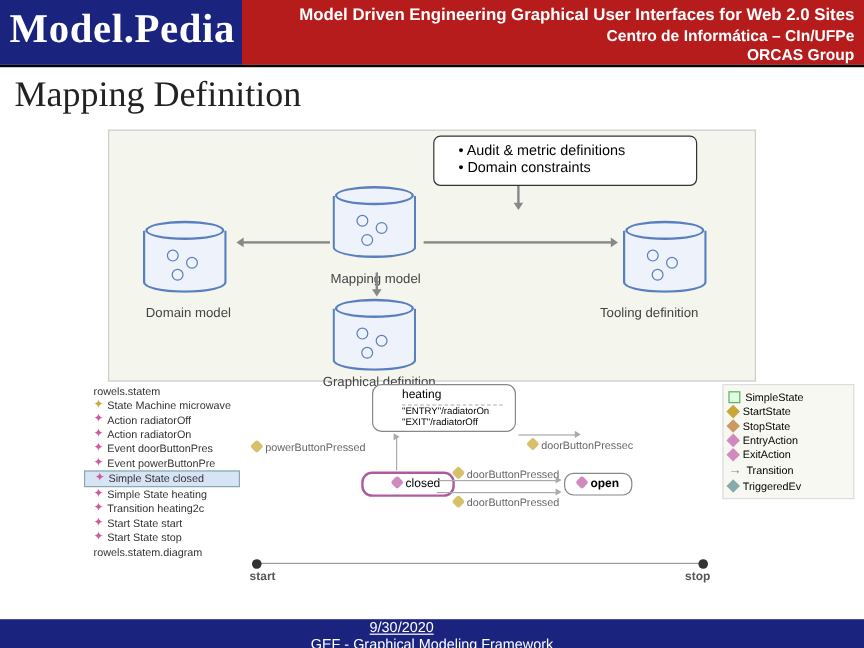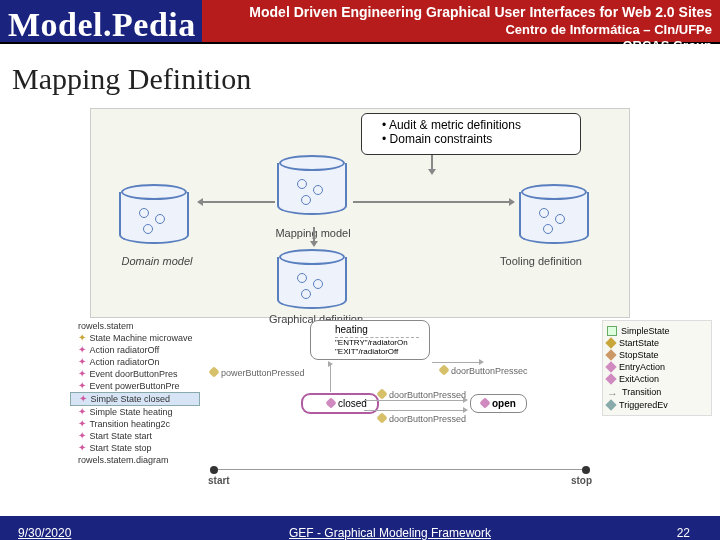--- a/index.html
+++ b/index.html
@@ -1,18 +1,18 @@
 <!DOCTYPE html>
 <html><head>
 <meta charset="utf-8">
 <style>
   * { margin: 0; padding: 0; box-sizing: border-box; }
   body { width: 720px; height: 540px; font-family: Arial, sans-serif; background: #fff; position: relative; overflow: hidden; }
 
-  .header { height: 44px; background: linear-gradient(to right, #1a237e 0%, #1a237e 28%, #b71c1c 28%, #b71c1c 100%); position: relative; border-bottom: 2px solid #000; }
+  .header { height: 56px; background: linear-gradient(to right, #1a237e 0%, #1a237e 28%, #b71c1c 28%, #b71c1c 100%); position: relative; border-bottom: 2px solid #000; }
   .brand { position: absolute; left: 8px; top: 6px; font-family: Georgia, 'Times New Roman', serif; font-size: 34px; font-weight: bold; color: #fff; letter-spacing: 0.5px; }
   .title-main { position: absolute; right: 8px; top: 4px; font-size: 14px; font-weight: bold; color: #fff; text-align: right; }
   .title-sub1 { position: absolute; right: 8px; top: 22px; font-size: 13px; font-weight: bold; color: #fff; text-align: right; }
   .title-sub2 { position: absolute; right: 8px; top: 38px; font-size: 13px; font-weight: bold; color: #fff; text-align: right; }
 
   .slide-title { position: absolute; left: 12px; top: 62px; font-family: Liberation Serif, serif; font-size: 30px; color: #222; }
 
   .diagram-area { position: absolute; left: 90px; top: 108px; width: 540px; height: 210px; background: #f4f6ee; border: 1px solid #ccc; }
 
   .cyl { position: absolute; width: 70px; }
@@ -56,21 +56,21 @@
   .legend-area .lrow { display: flex; align-items: center; gap: 4px; padding: 1px 0; }
   .sq { display: inline-block; width: 10px; height: 10px; border: 1px solid #999; }
   .sq.green { border-color: #6a6; background: #dfd; }
   .diamond { display: inline-block; width: 8px; height: 8px; transform: rotate(45deg); }
   .diamond.y { background: #c9a63a; }
   .diamond.r { background: #c96; }
   .diamond.p { background: #d08ac0; }
   .diamond.g { background: #8aa; }
   .arr-ic { color: #888; font-size: 11px; }
 
-  .footer { position: absolute; left: 0; right: 0; bottom: 0; height: 24px; background: #1a237e; color: #fff; display: flex; align-items: flex-end; font-size: 12px; }
+  .footer { position: absolute; left: 0; right: 0; bottom: 0; height: 24px; background: #1a237e; color: #fff; display: flex; align-items: center; font-size: 12px; flex-direction: column; }
   .footer .date { width: 140px; padding-left: 18px; text-decoration: underline; }
   .footer .mid { flex: 1; text-align: center; text-decoration: underline; }
   .footer .num { width: 80px; text-align: right; padding-right: 30px; }
 </style>
 </head>
 <body>
 
 <div class="header">
   <div class="brand">Model.Pedia</div>
   <div class="title-main">Model Driven Engineering Graphical User Interfaces for Web 2.0 Sites</div>
@@ -90,21 +90,21 @@
 
   <div class="cyl" style="left:30px; top:75px;">
     <div class="body"></div>
       <div class="top"></div>
     <div class="dots">
         <div class="d" style="left:4px;top:0"></div>
         <div class="d" style="left:20px;top:6px"></div>
         <div class="d" style="left:8px;top:16px"></div>
       </div>
   </div>
-  <div class="cyl-label" style="left:6px; top:146px;font-style:italic;">Domain model</div>
+  <div class="cyl-label" style="left:6px; top:146px;">Domain model</div>
 
   <div class="cyl" style="left:188px; top:46px;">
     <div class="body"></div>
       <div class="top"></div>
     <div class="dots">
         <div class="d" style="left:4px;top:0"></div>
         <div class="d" style="left:20px;top:6px"></div>
         <div class="d" style="left:8px;top:16px"></div>
       </div>
   </div>

